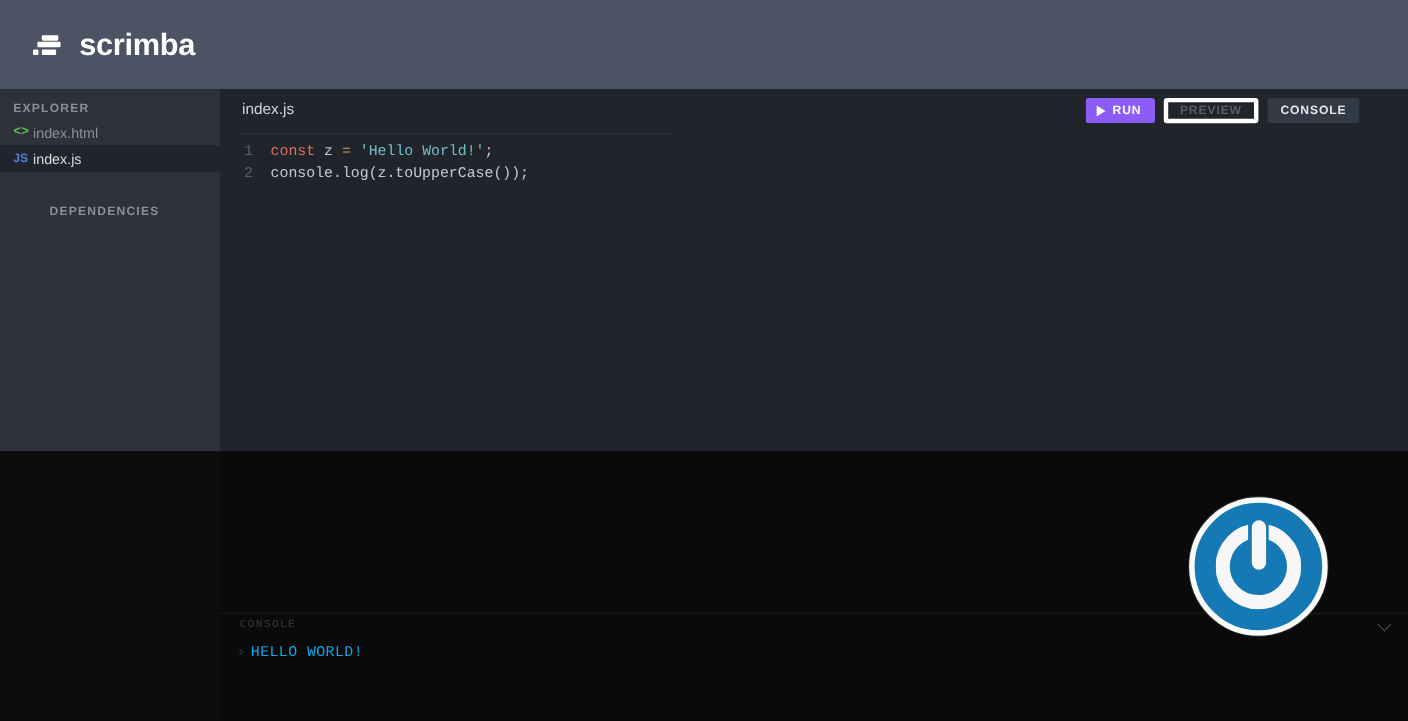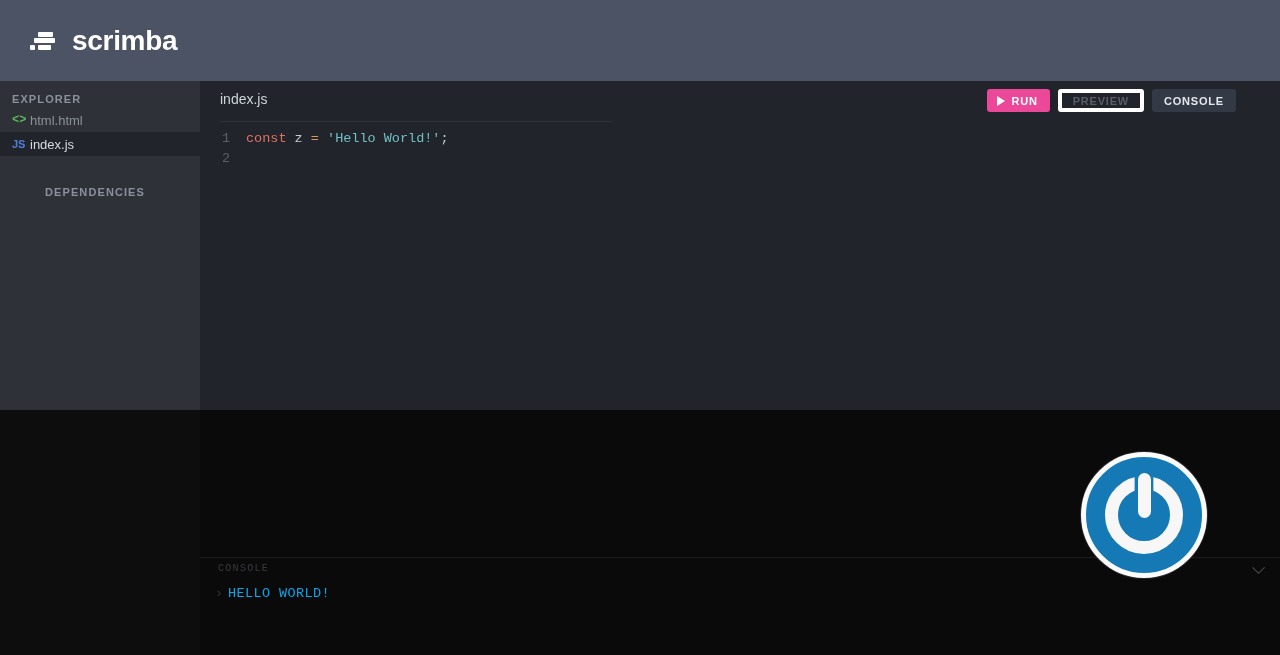--- a/index.html
+++ b/index.html
@@ -69,21 +69,21 @@
   .ed-actions {
     position: absolute; right: 44px; top: 8px;
     display: flex; align-items: center; gap: 8px;
   }
   .btn {
     height: 23px; border-radius: 3px; font-size: 11px; font-weight: bold;
     letter-spacing: 0.8px; display: flex; align-items: center; justify-content: center;
     padding: 0 11px; cursor: pointer; border: 1px solid transparent;
     font-family: "Liberation Sans", sans-serif;
   }
-  .btn-run { background: #ec4899; color: #ffffff; gap: 6px; padding: 0 11px 0 9px; }
+  .btn-run { background: #8b5cf6; color: #ffffff; gap: 6px; padding: 0 11px 0 9px; }
   .play-tri {
     width: 0; height: 0; border-left: 8px solid #ffffff;
     border-top: 5px solid transparent; border-bottom: 5px solid transparent;
   }
   .btn-preview { background: transparent; color: #585e69; border: 4px solid #ffffff; }
   .btn-console { background: #333a45; color: #e4e7ec; }
 
   .code {
     position: absolute; left: 0; top: 48px; width: 100%;
     font-family: "Liberation Mono", monospace; font-size: 13.5px; line-height: 20px;
@@ -179,21 +179,21 @@
       </div>
       <span class="brand-name">scrimba</span>
     </div>
   </div>
 
   <div class="sidebar">
     <div class="side-head">EXPLORER</div>
 
     <div class="file-row">
       <span class="ficon html">&lt;&gt;</span>
-      <span>html.html</span>
+      <span>index.html</span>
     </div>
 
     <div class="file-row active">
       <span class="ficon js">JS</span>
       <span>index.js</span>
     </div>
 
     <div class="side-head deps">DEPENDENCIES</div>
   </div>
 
@@ -212,20 +212,21 @@
       </div>
     </div>
 
     <div class="code">
         <div class="cline">
           <span class="lno">1</span>
           <span class="ctext"><span class="tk-kw">const</span><span class="tk-pl"> z </span><span class="tk-op">=</span><span class="tk-pl"> </span><span class="tk-str">'Hello World!'</span><span class="tk-pl">;</span></span>
         </div>
         <div class="cline">
           <span class="lno">2</span>
+          <span class="ctext"><span class="tk-pl">console.log(z.toUpperCase());</span></span>
         </div>
       </div>
   </div>
 
   <div class="lower-sidebar"></div>
   <div class="lower-editor"></div>
 
   <div class="console-panel">
     <div class="console-head">
       <span class="console-title">CONSOLE</span>

